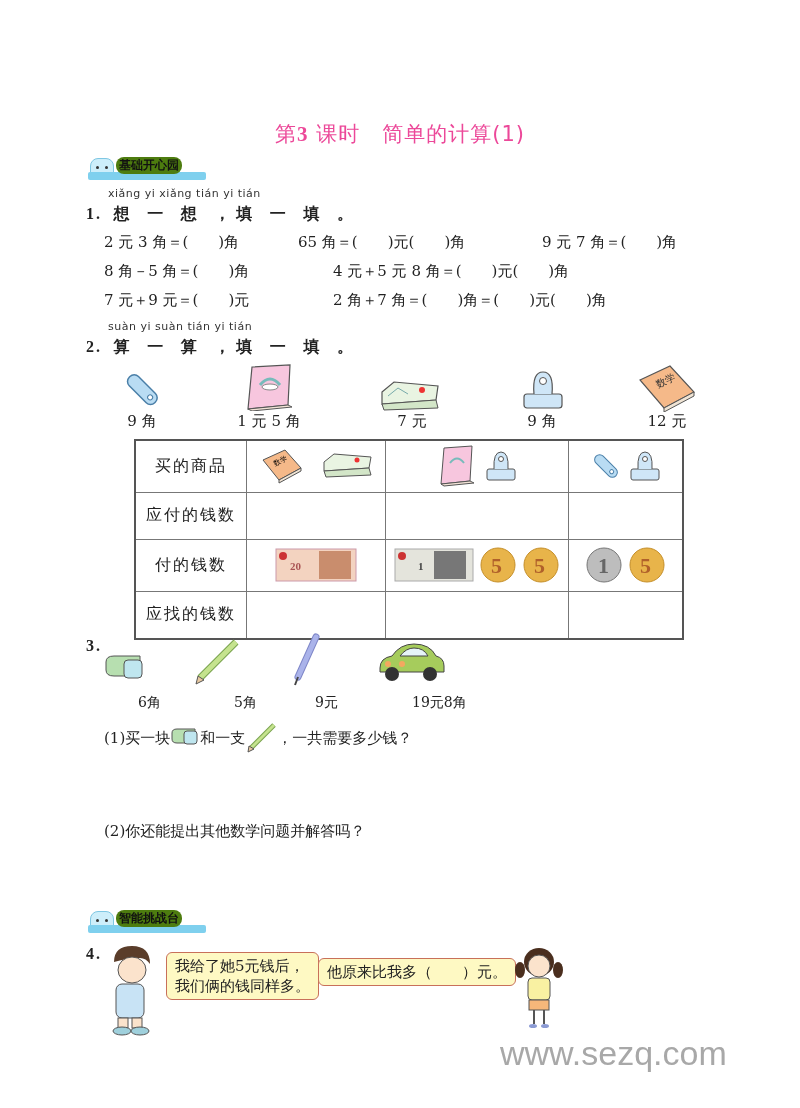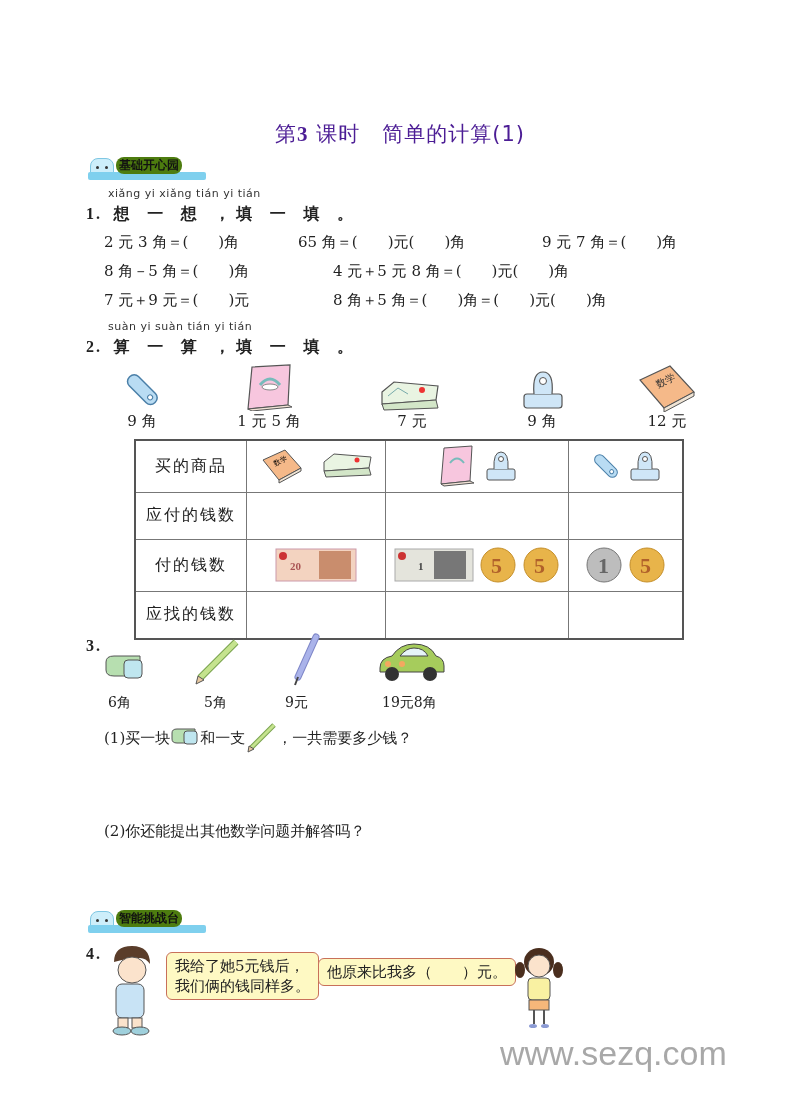--- a/index.html
+++ b/index.html
@@ -1,20 +1,20 @@
 <!DOCTYPE html>
 <html><head>
 <meta charset="utf-8">
 <style>
   html, body { margin: 0; padding: 0; background: #ffffff; }
   body { width: 800px; height: 1108px; position: relative; overflow: hidden;
          font-family: "DejaVu Serif", "Liberation Serif", serif; color: #222; }
   .abs { position: absolute; }
   .title { left: 0; width: 800px; top: 120px; text-align: center; font-size: 21px;
-           color: #4c1d95; font-family: "DejaVu Sans", sans-serif; letter-spacing: 1px; }
+           color: #ec4899; font-family: "DejaVu Sans", sans-serif; letter-spacing: 1px; }
   .title .num { font-family: "Liberation Serif", serif; font-weight: bold; }
   .section-banner { height: 26px; display: flex; align-items: center; }
   .banner-bar { position: relative; height: 24px; width: 118px; }
   .banner-bar .strip { position: absolute; left: 0; right: 0; bottom: 0; height: 8px;
                        background: #7fd0ee; border-radius: 2px; }
   .banner-bar .bear { position: absolute; left: 2px; top: 2px; width: 22px; height: 20px;
                       background: #cdeefa; border: 1px solid #7fc7e3; border-radius: 8px 8px 3px 3px; }
   .banner-bar .bear::before, .banner-bar .bear::after { content: ""; position: absolute; top: 7px;
                       width: 3px; height: 3px; background: #333; border-radius: 50%; }
   .banner-bar .bear::before { left: 5px; } .banner-bar .bear::after { right: 5px; }
@@ -23,21 +23,21 @@
                        padding: 0 3px; border-radius: 8px; }
   .pinyin { font-family: "DejaVu Sans", sans-serif; font-size: 11px; color: #333; letter-spacing: 0.5px; }
   .q-head { font-size: 16px; font-weight: bold; font-family: "DejaVu Sans", sans-serif; letter-spacing: 6px; }
   .q-head .n { font-family: "Liberation Serif", serif; letter-spacing: 2px; }
   .fill-row { font-size: 15px; white-space: pre; }
   .price { font-size: 15px; text-align: center; width: 80px; }
   table.buy { border-collapse: collapse; border: 2px solid #555; }
   table.buy td { border: 1px solid #777; height: 44px; text-align: center; vertical-align: middle; font-size: 16px; }
   table.buy td.rowhead { width: 108px; letter-spacing: 2px; }
   .icon { display: inline-block; vertical-align: middle; }
-  .small { font-size: 14px; }
+  .small { font-size: 14px; margin-left: 30px; }
   .bubble { background: #fef9c3; border: 1px solid #c8705a; border-radius: 6px; padding: 3px 8px;
             font-size: 15px; line-height: 20px; }
   .watermark { font-family: "Liberation Sans", "DejaVu Sans", sans-serif; color: #a8a8a8; font-size: 34px; }
 </style>
 </head>
 <body>
 
 <div class="abs title">
   <span>第</span><span class="num">3</span> <span>课时　简单的计算(1)</span>
 </div>
@@ -54,21 +54,21 @@
 <div class="abs q-head" style="left:86px; top:204px;">
   <span class="n">1.</span>
   <span>想 一 想 ，填 一 填 。</span>
 </div>
 <div class="abs fill-row" style="left:104px; top:233px;">2 元 3 角＝(　　)角</div>
 <div class="abs fill-row" style="left:298px; top:233px;">65 角＝(　　)元(　　)角</div>
 <div class="abs fill-row" style="left:542px; top:233px;">9 元 7 角＝(　　)角</div>
 <div class="abs fill-row" style="left:104px; top:262px;">8 角－5 角＝(　　)角</div>
 <div class="abs fill-row" style="left:333px; top:262px;">4 元＋5 元 8 角＝(　　)元(　　)角</div>
 <div class="abs fill-row" style="left:104px; top:291px;">7 元＋9 元＝(　　)元</div>
-<div class="abs fill-row" style="left:333px; top:291px;">8 角＋5 角＝(　　)角＝(　　)元(　　)角</div>
+<div class="abs fill-row" style="left:333px; top:291px;">2 角＋7 角＝(　　)角＝(　　)元(　　)角</div>
 
 <div class="abs pinyin" style="left:108px; top:320px;">suàn yi suàn   tián yi tián</div>
 <div class="abs q-head" style="left:86px; top:337px;">
   <span class="n">2.</span>
   <span>算 一 算 ，填 一 填 。</span>
 </div>
 
 <svg class="abs" style="left:120px; top:368px;" width="44" height="44">
   <g transform="rotate(45 22 22)">
       <rect x="4" y="15" width="36" height="13" rx="6" fill="#b9dcf3" stroke="#4a7fa8" stroke-width="1.5"></rect>

